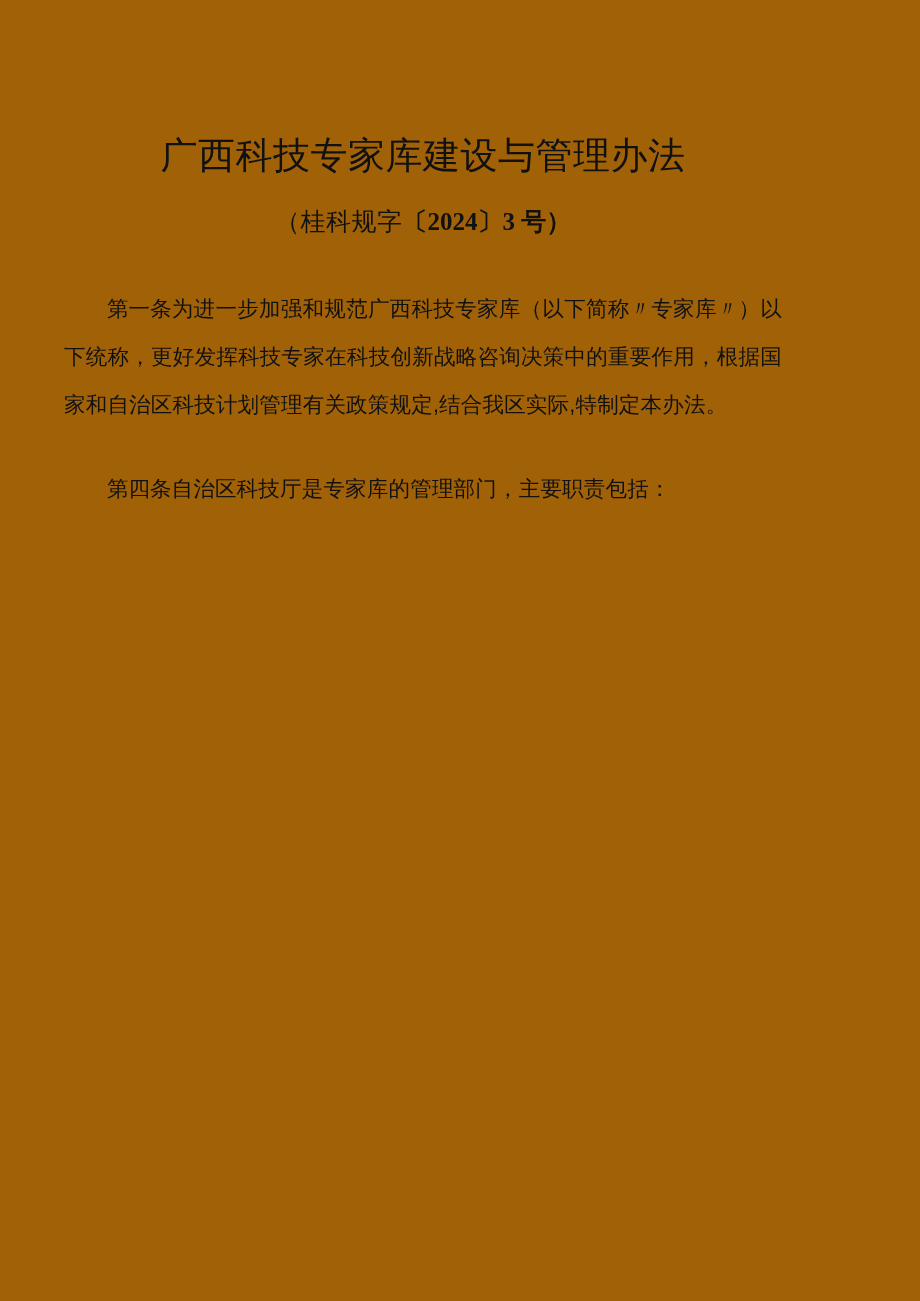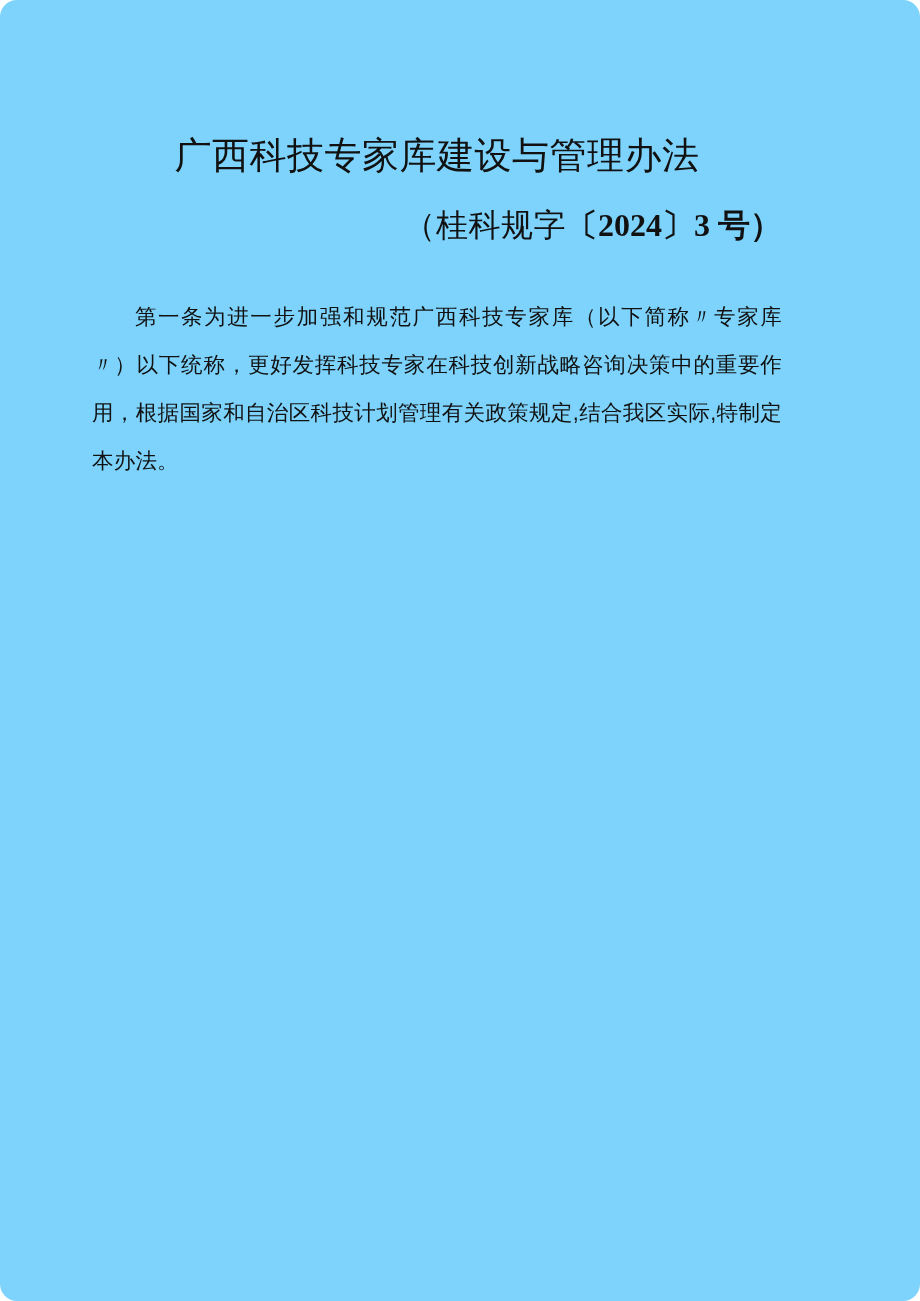--- a/index.html
+++ b/index.html
@@ -14,42 +14,41 @@
     color: #0a0a0a;
     -webkit-font-smoothing: antialiased;
     overflow: hidden;
   }
 
   .page {
     position: relative;
     width: 920px;
     height: 1301px;
     box-sizing: border-box;
-    padding: 0 138px 0 92px;
-    background: #7dd3fc;
-    border-radius: 17px;
+    padding: 0 138px 0 64px;
+    background: #a16207;
   }
 
   
   .doc-title {
     margin: 0;
     padding-top: 133px;
     text-align: center;
     font-size: 37px;
     font-weight: 400;
     letter-spacing: 0.5px;
     line-height: 1.25;
     color: #111111;
   }
 
   .doc-subtitle {
     margin: 0;
     padding-top: 26px;
-    text-align: right;
-    font-size: 32px;
+    text-align: center;
+    font-size: 25px;
     font-weight: 400;
     line-height: 1.3;
     color: #111111;
     letter-spacing: 0.5px;
   }
   .doc-subtitle .num {
     font-family: "Liberation Serif", "DejaVu Serif", serif;
     font-weight: 700;
     letter-spacing: 0;
   }
@@ -98,14 +97,17 @@
   </p>
 
 
   <p class="article gap-a">
     <span class="lead">第一条</span><span>为进一步加强和规范广西科技专家库（以下简称〃专家库〃）以下统称，更好发挥科技专家在科技创新战略咨询决策中的重要作用，根据国家和自治区科技计划管理有关政策规定,结合我区实际,特制定本办法。</span>
   </p>
 
 
 
 
+  <p class="article gap-d">
+    <span class="lead">第四条</span><span>自治区科技厅是专家库的管理部门，主要职责包括：</span>
+  </p>
 
 </div>
 
 </body></html>

